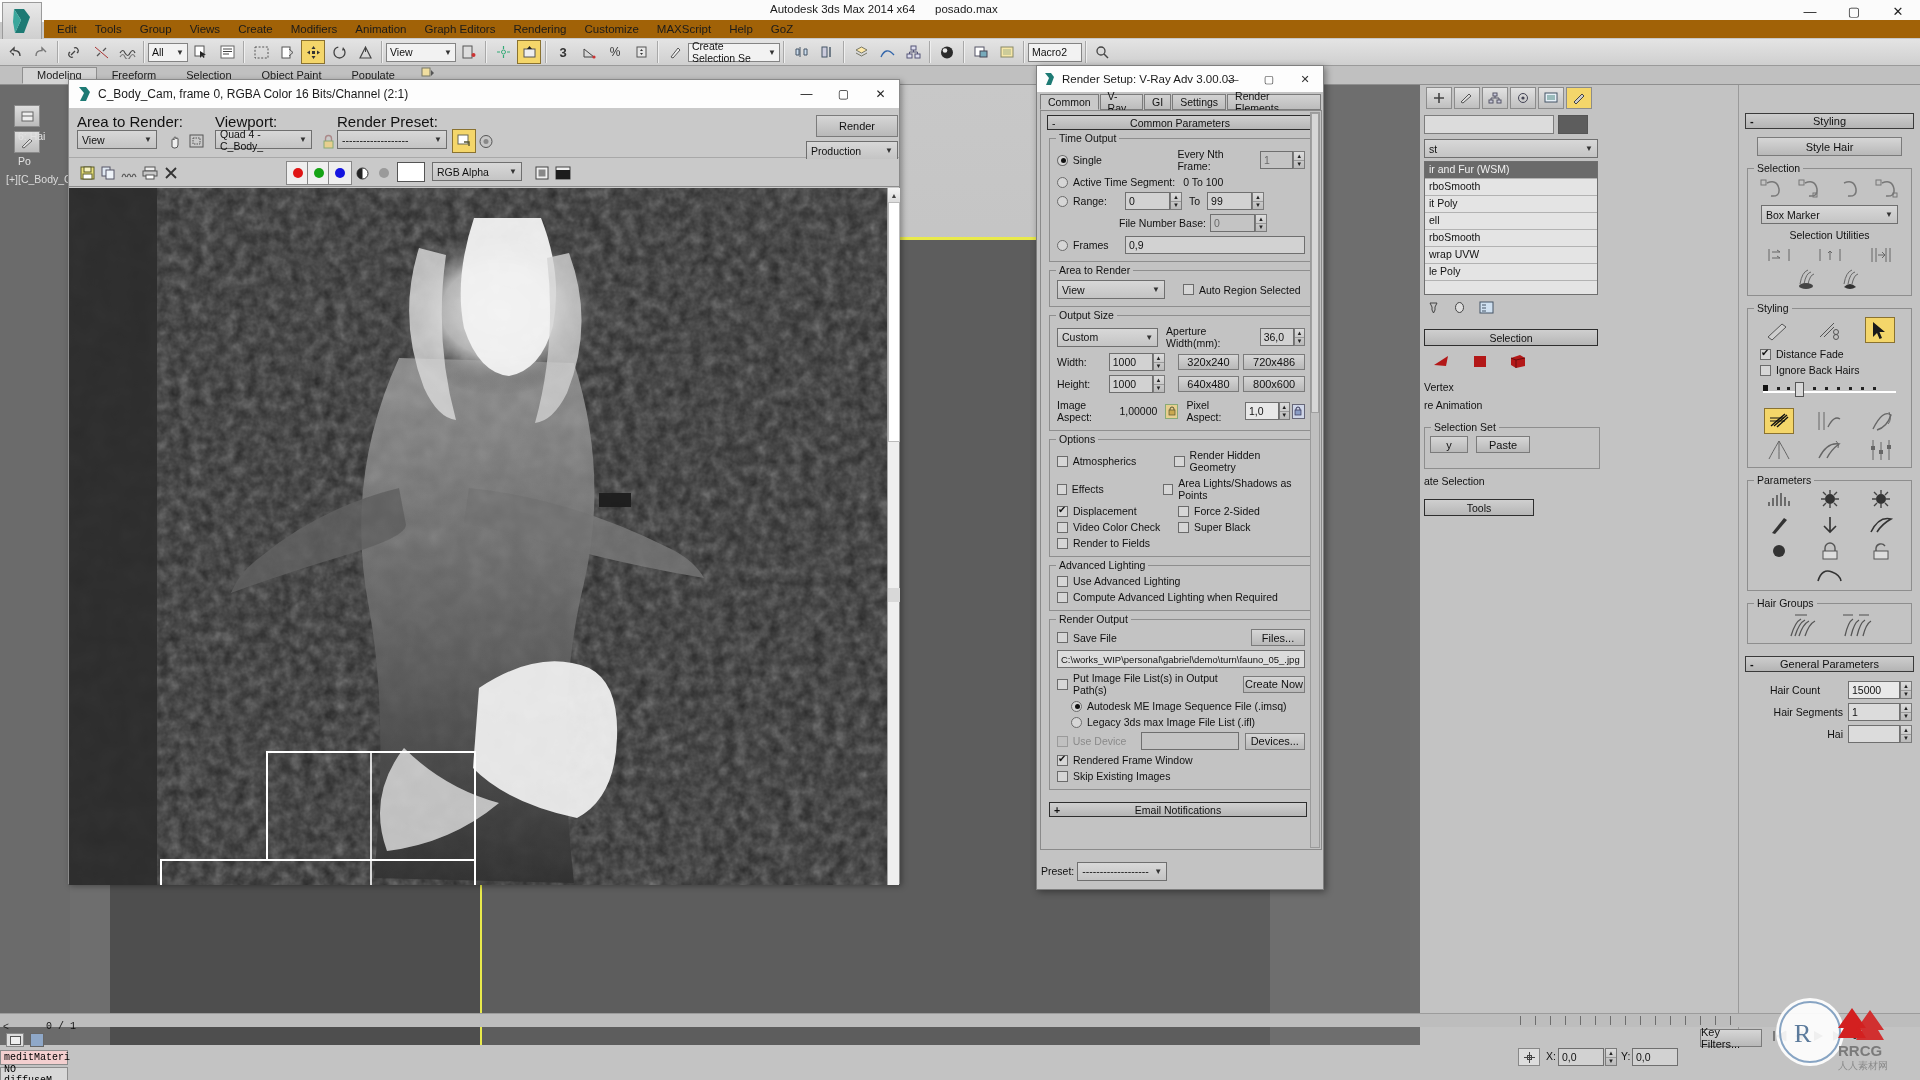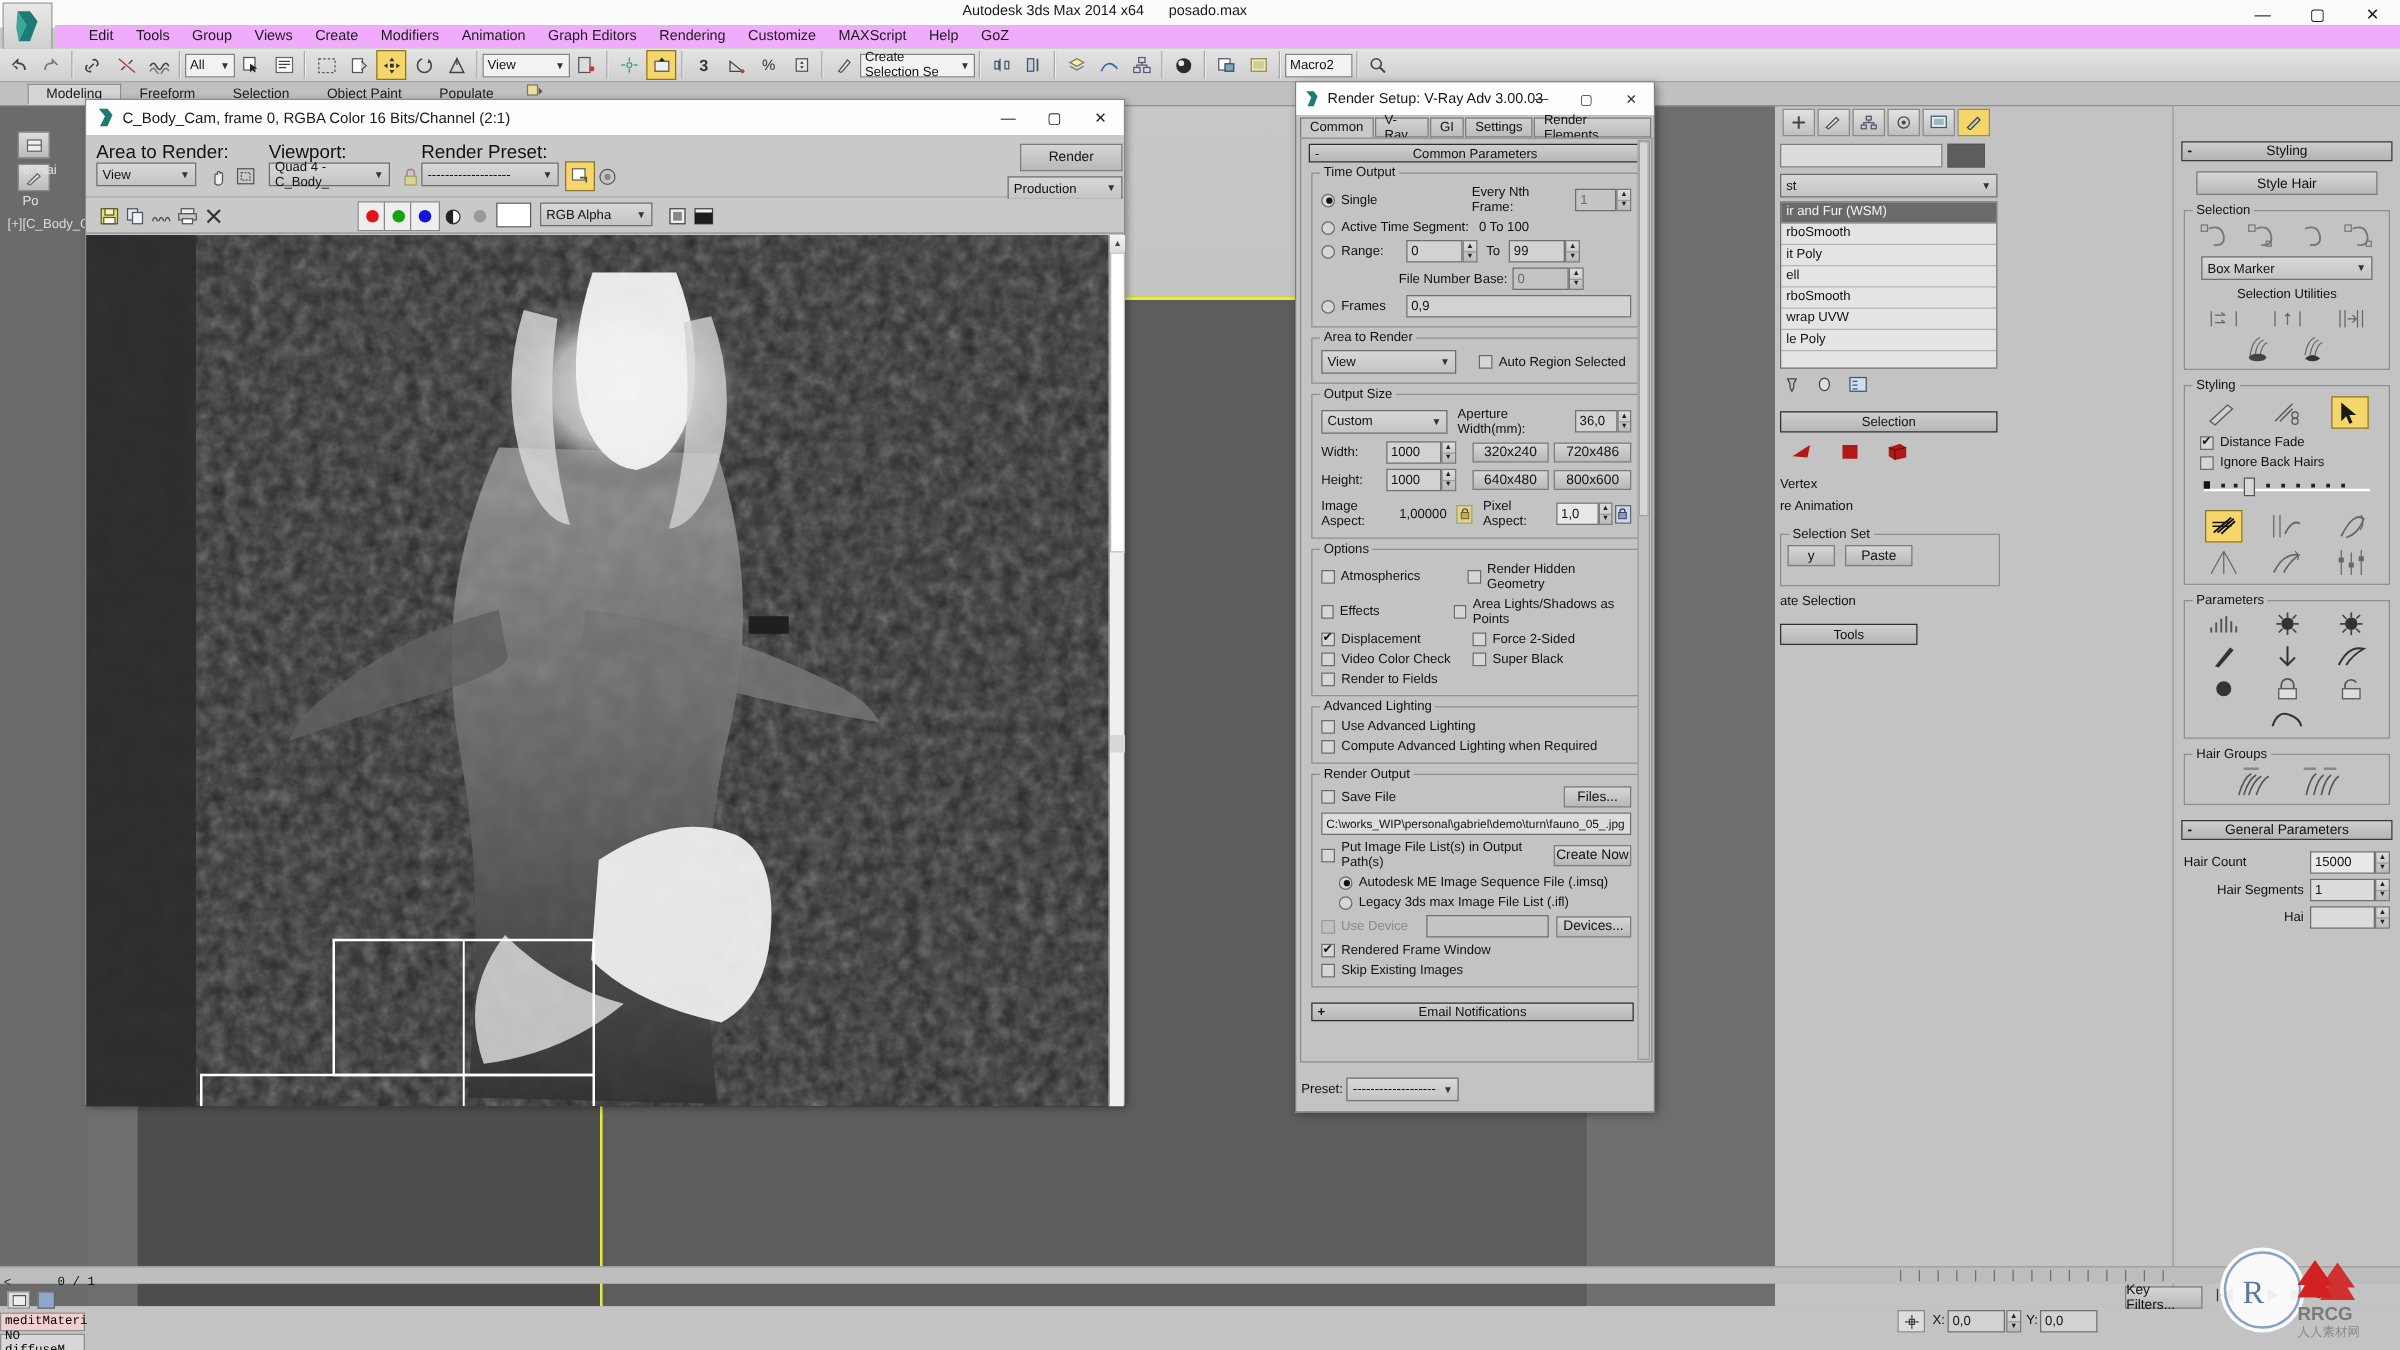--- a/index.html
+++ b/index.html
@@ -29,21 +29,21 @@
   .applogo {
     position: absolute; left: 2px; top: 2px; width: 40px; height: 38px;
     background: linear-gradient(180deg,#e9e9e9,#cfcfcf);
     border: 1px solid #9a9a9a; display:flex; align-items:center; justify-content:center;
   }
   .maxlogo { width: 22px; height: 26px; }
 
   
   .menubar {
     position: absolute; left: 44px; top: 20px; width: 1876px; height: 18px;
-    background: #f0abfc; display: flex; align-items: center; padding-left: 18px;
+    background: #a16207; display: flex; align-items: center; padding-left: 4px;
   }
   .menu-item { padding: 1px 9px; font-size: 11.5px; color: #1b1b1b; cursor: default; }
 
   
   .toolbar {
     position: absolute; left: 0; top: 39px; width: 1920px; height: 27px;
     background: linear-gradient(180deg,#e4e4e4,#cfcfcf);
     border-bottom: 1px solid #9a9a9a;
     display: flex; align-items: center; padding-left: 2px;
   }
@@ -1223,21 +1223,21 @@
         </div>
       </div>
 
       <div class="rollout-hdr" style="margin:10px 6px 0 6px">
         <span class="pm">-</span>
         <span class="ttl">General Parameters</span>
       </div>
 
       <div style="margin:9px 8px">
         <div class="row">
-          <span class="rowtxt" style="flex:1;text-align:left;padding-right:5px">Hair Count</span>
+          <span class="rowtxt" style="flex:1;text-align:center;padding-right:5px">Hair Count</span>
           <span class="num" style="width:52px;background:#e9e9e9">15000</span>
           <span class="spin">
               <i>▲</i>
               <i>▼</i>
             </span>
         </div>
         <div class="row">
           <span class="rowtxt" style="flex:1;text-align:right;padding-right:5px">Hair Segments</span>
           <span class="num" style="width:52px;background:#dcdcdc">1</span>
           <span class="spin">

